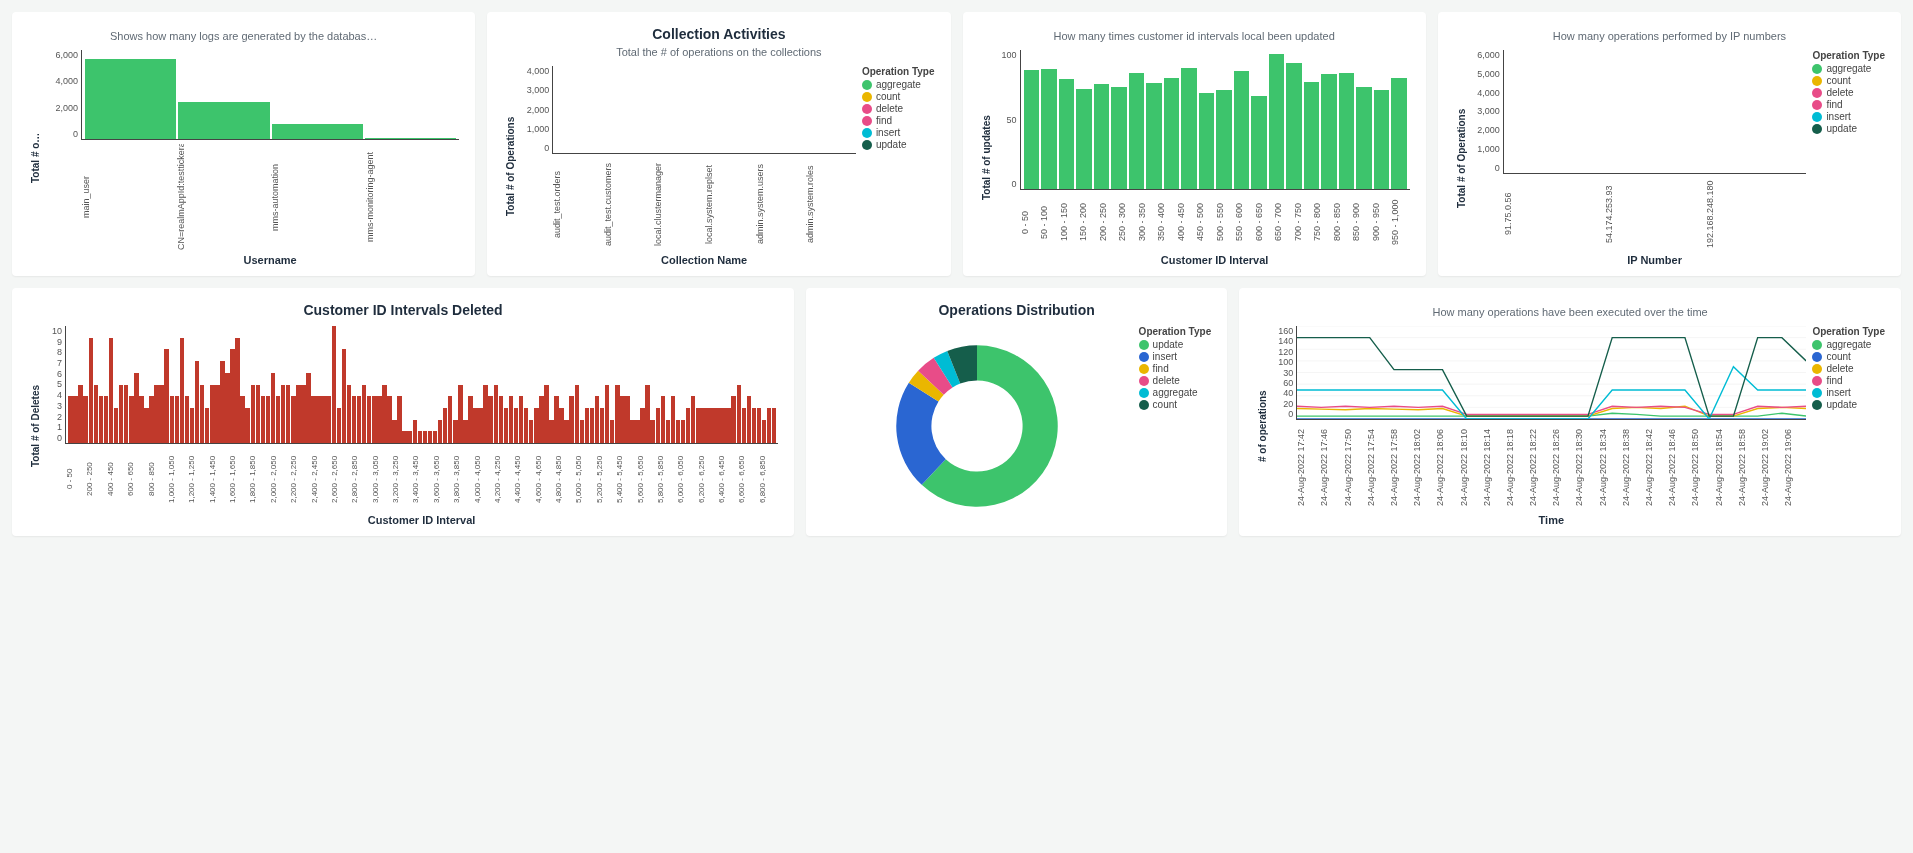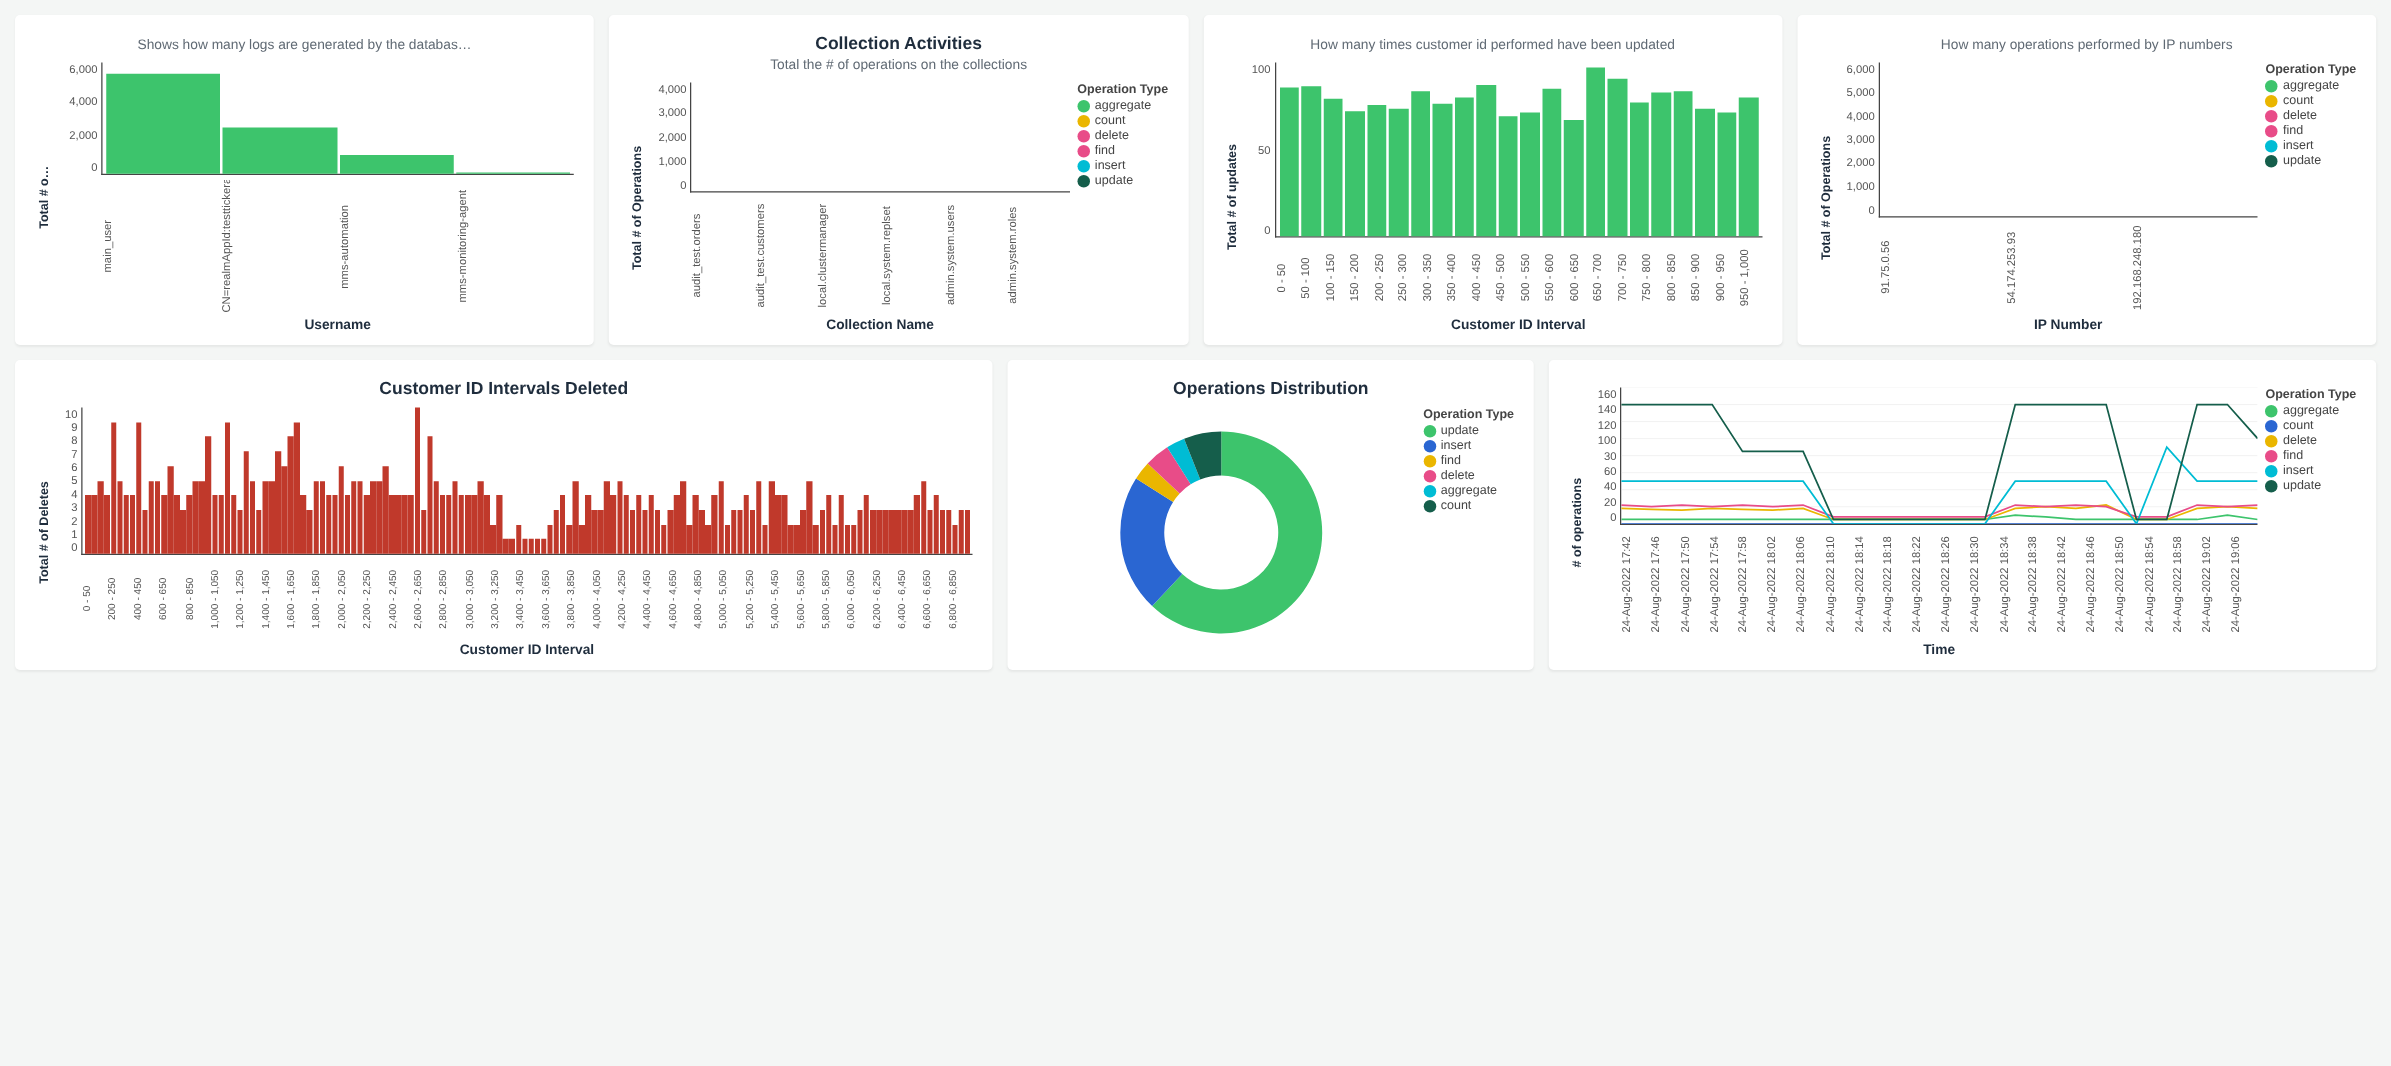--- a/index.html
+++ b/index.html
@@ -259,21 +259,21 @@
             <div class="legend-item">
               <span class="swatch" style="background:#155e4b"></span>
               <span>update</span>
             </div>
           </div>
       </div>
     </div>
   </div>
 
   <div class="card">
-    <div class="card-sub">How many times customer id performed have been updated</div>
+    <div class="card-sub">How many times customer id intervals local been updated</div>
     <div class="chart-wrap">
       <div class="ylabel">Total # of updates</div>
       <div class="chart-body" style="margin-left:26px">
         <div class="plot" id="plot-upd">
           <div class="yticks" id="yt-upd" style="left:-26px;width:22px">
               <div>0</div>
               <div>50</div>
               <div>100</div>
             </div>
         <div class="bar" style="background: rgb(61, 196, 108); height: 85.4545%;"></div>
@@ -638,20 +638,21 @@
               <div class="legend-item">
                 <span class="swatch" style="background:#155e4b"></span>
                 <span>count</span>
               </div>
             </div>
         </div>
       </div>
     </div>
 
     <div class="card">
+      <div class="card-sub">How many operations have been executed over the time</div>
       <div class="chart-wrap">
         <div class="ylabel"># of operations</div>
         <div class="chart-body" style="margin-left:26px">
           <div class="line-plot" id="plot-line">
             <div class="yticks" id="yt-line" style="left:-26px;width:22px">
                 <div>0</div>
                 <div>20</div>
                 <div>40</div>
                 <div>60</div>
                 <div>30</div>

